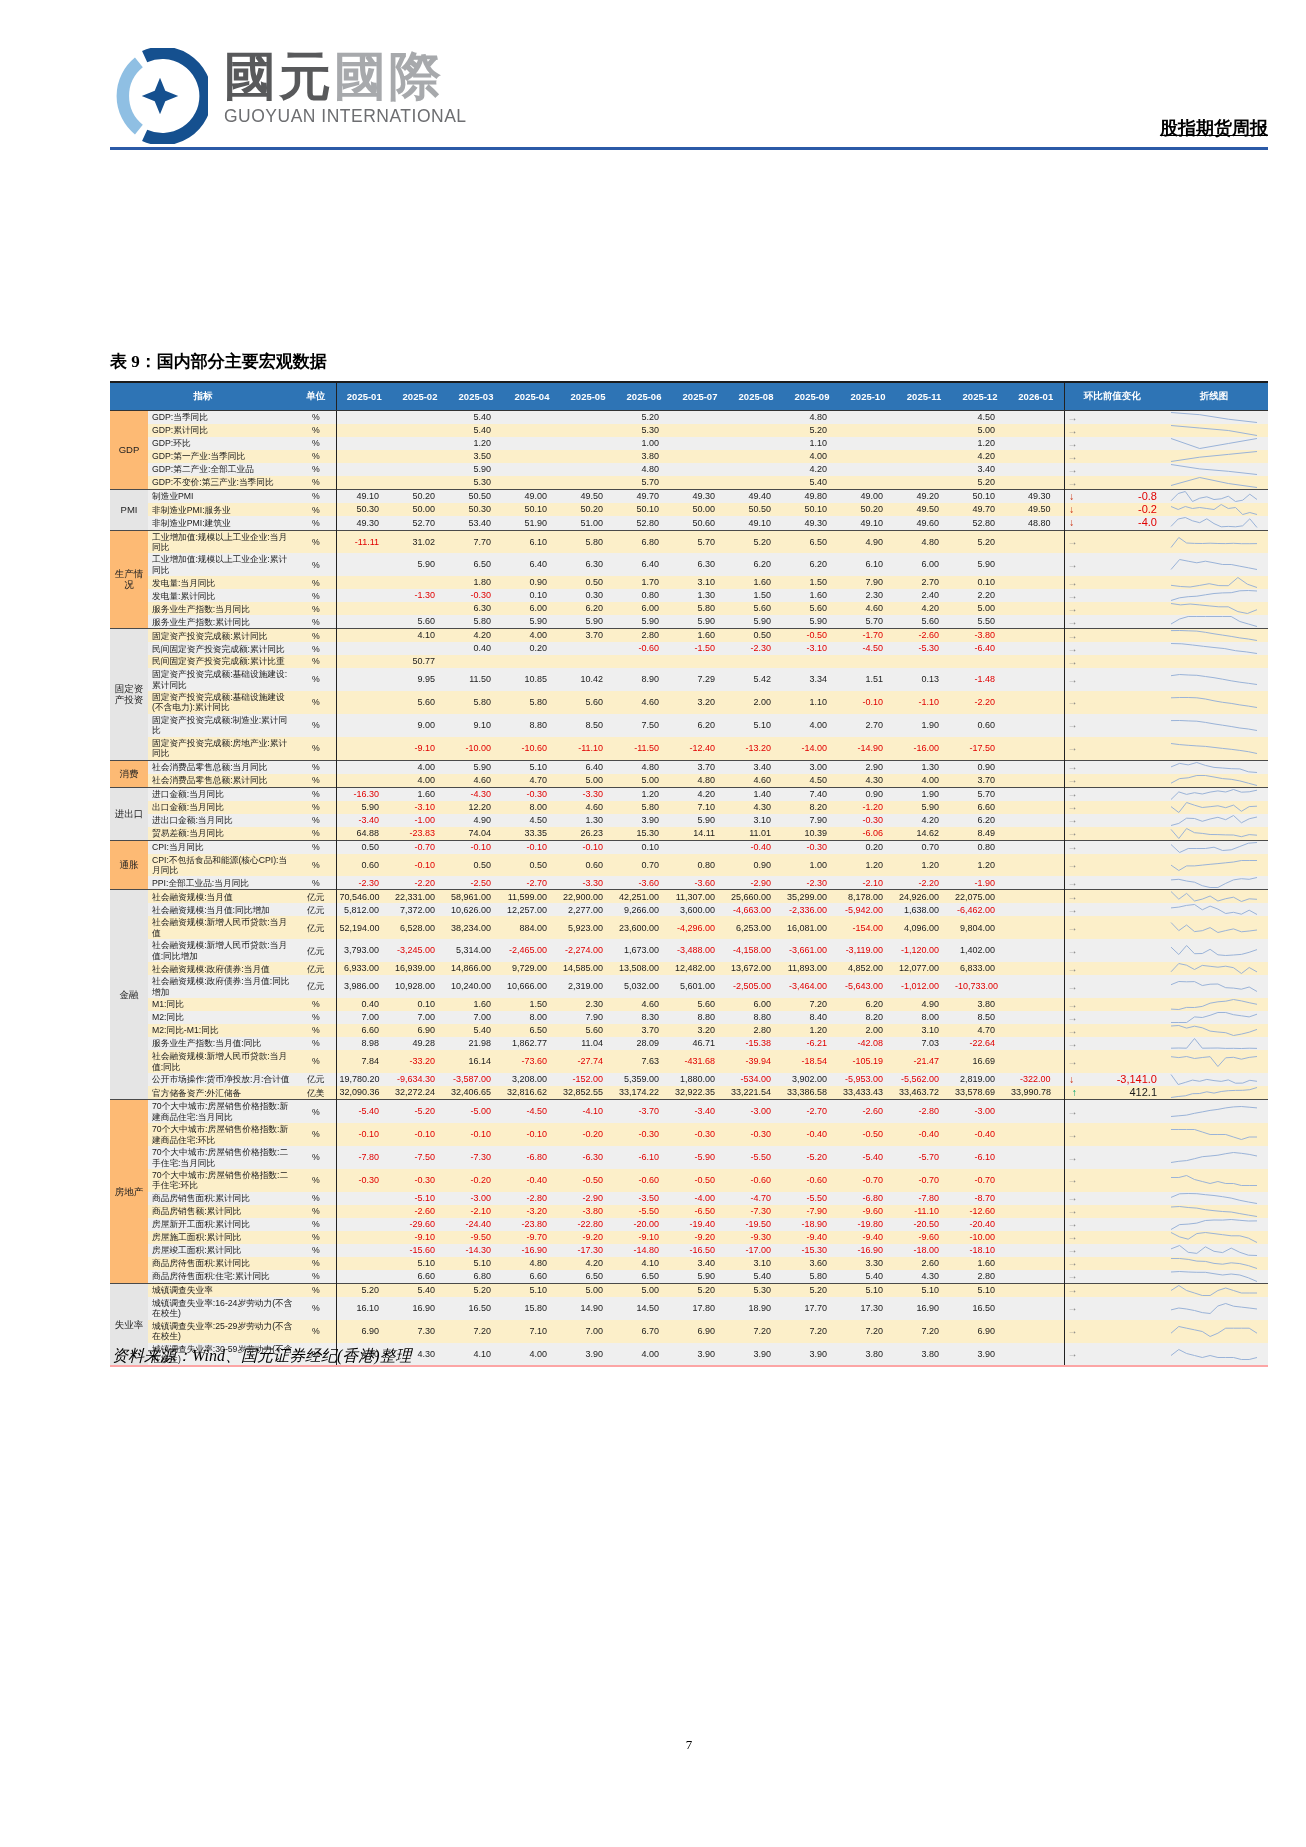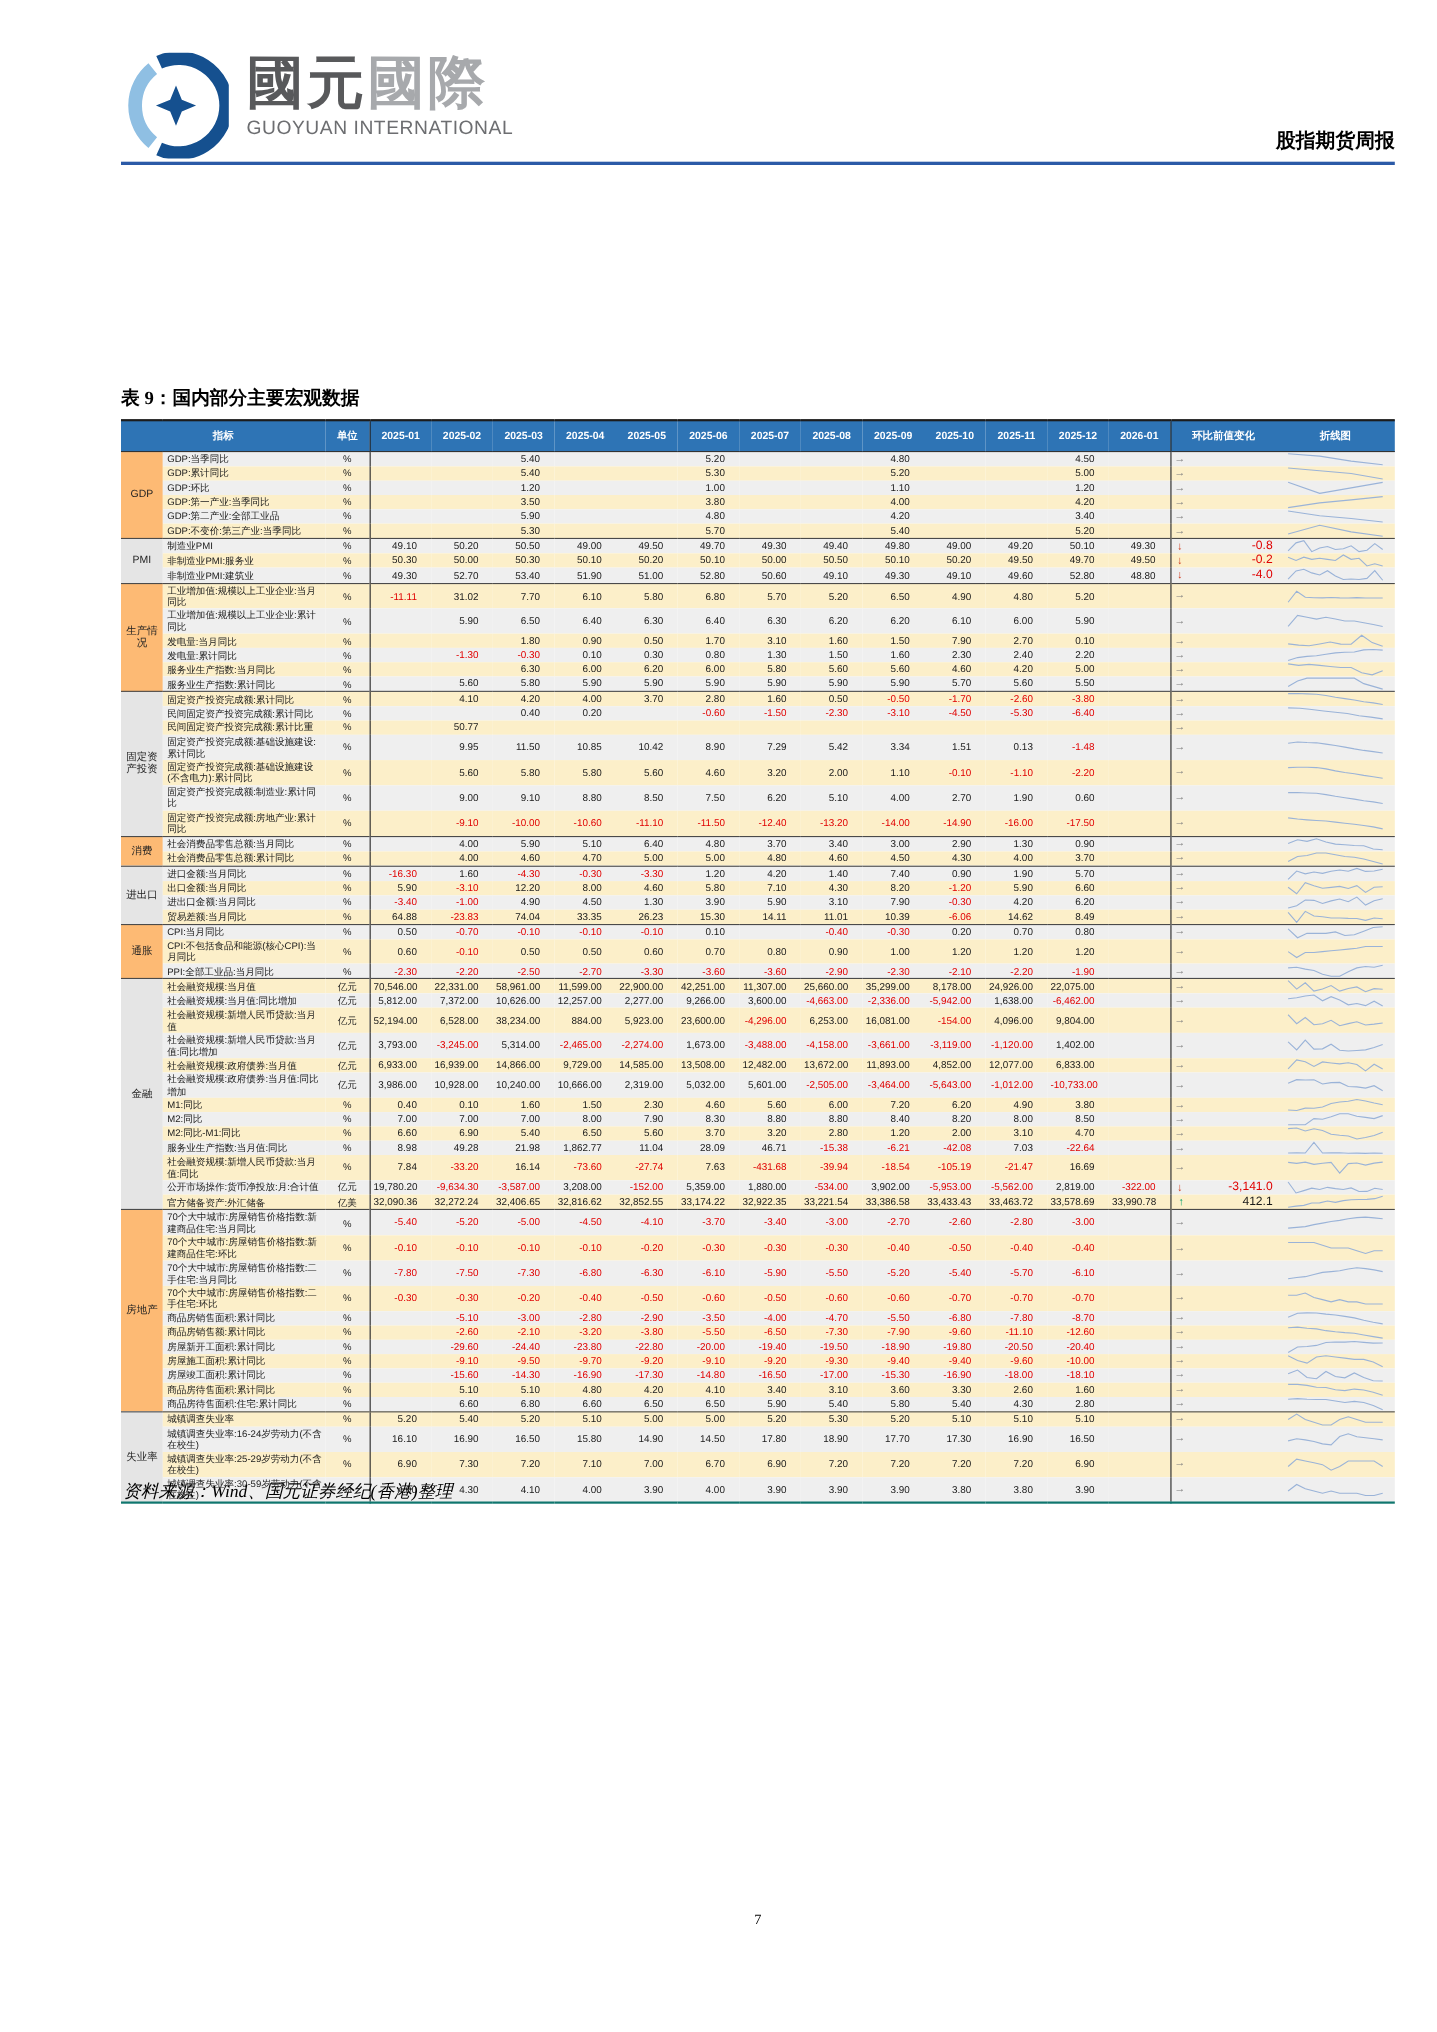--- a/index.html
+++ b/index.html
@@ -7,33 +7,33 @@
         font-family:"Liberation Sans",sans-serif;color:#1a1a1a;margin-left:36px;}
 
   
   .brand{position:absolute;left:76px;top:48px;display:flex;gap:16px;align-items:flex-start;}
   .brand-text{padding-top:2px;}
   .brand-cn{font-size:52px;font-weight:700;line-height:1.02;letter-spacing:3px;
             font-family:"Liberation Serif",serif;}
   .brand-cn .b1{color:#58595b;}
   .brand-cn .b2{color:#a7a9ac;}
   .brand-en{font-size:17.5px;color:#6d6e71;letter-spacing:.5px;margin-top:3px;}
-  .report-type{position:absolute;right:74px;top:116px;font:700 18px "Liberation Serif",serif;color:#000;}
+  .report-type{position:absolute;right:74px;top:116px;font:700 18px "Liberation Serif",serif;color:#000;text-decoration:underline;}
   .head-rule{position:absolute;left:74px;width:1158px;top:147px;height:3px;background:#2b5aa7;}
 
   
   .sec-title{position:absolute;top:168px;left:0;width:100%;text-align:center;
              font:700 30px "Liberation Serif",serif;color:#1d3f98;letter-spacing:2px;}
   .subsec-title{position:absolute;top:248px;left:0;width:100%;text-align:center;
              font:700 23px "Liberation Serif",serif;color:#1d3f98;letter-spacing:1px;}
   .tbl-caption{position:absolute;left:74px;top:350px;font:700 17px "Liberation Serif",serif;color:#000;}
 
   
   .tbl-wrap{position:absolute;left:74px;top:381px;width:1158px;}
-  table{border-collapse:collapse;table-layout:fixed;width:1158px;border-bottom:2px solid #0f766e;}
+  table{border-collapse:collapse;table-layout:fixed;width:1158px;border-bottom:2px solid #fca5a5;}
   thead th{background:#2E74B5;color:#fff;font-weight:700;font-size:9.5px;height:27px;
            border-top:2.5px solid #1c1c1c;border-bottom:1.5px solid #333;padding:0 1px;}
   th.sep,td.sep{border-left:1.2px solid #222;}
   td{font-size:9px;padding:1px 3px;line-height:1.2;vertical-align:middle;}
   tr.g td{background:#EFEFEF;}
   tr.c td{background:#FCEFC9;}
   tr.start td{border-top:1.4px solid #4a4a4a;}
   td.group-cell{text-align:center;font-size:9.5px;color:#222;border-top:1.4px solid #4a4a4a;}
   td.group-cell.salmon{background:#fdba74;}
   td.group-cell.green{background:#e5e5e5;}

